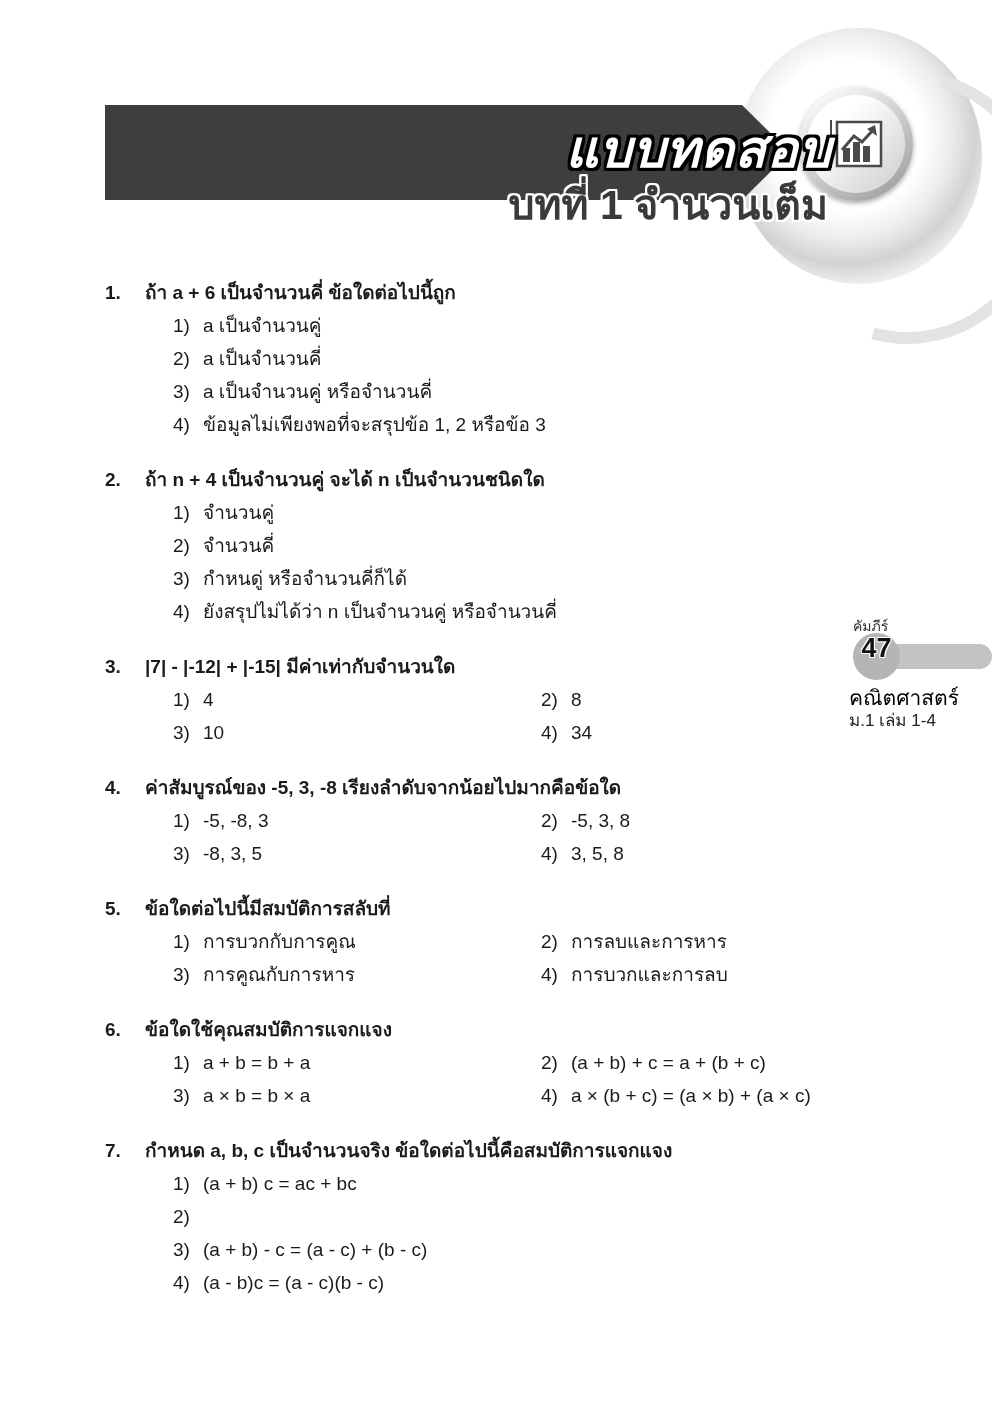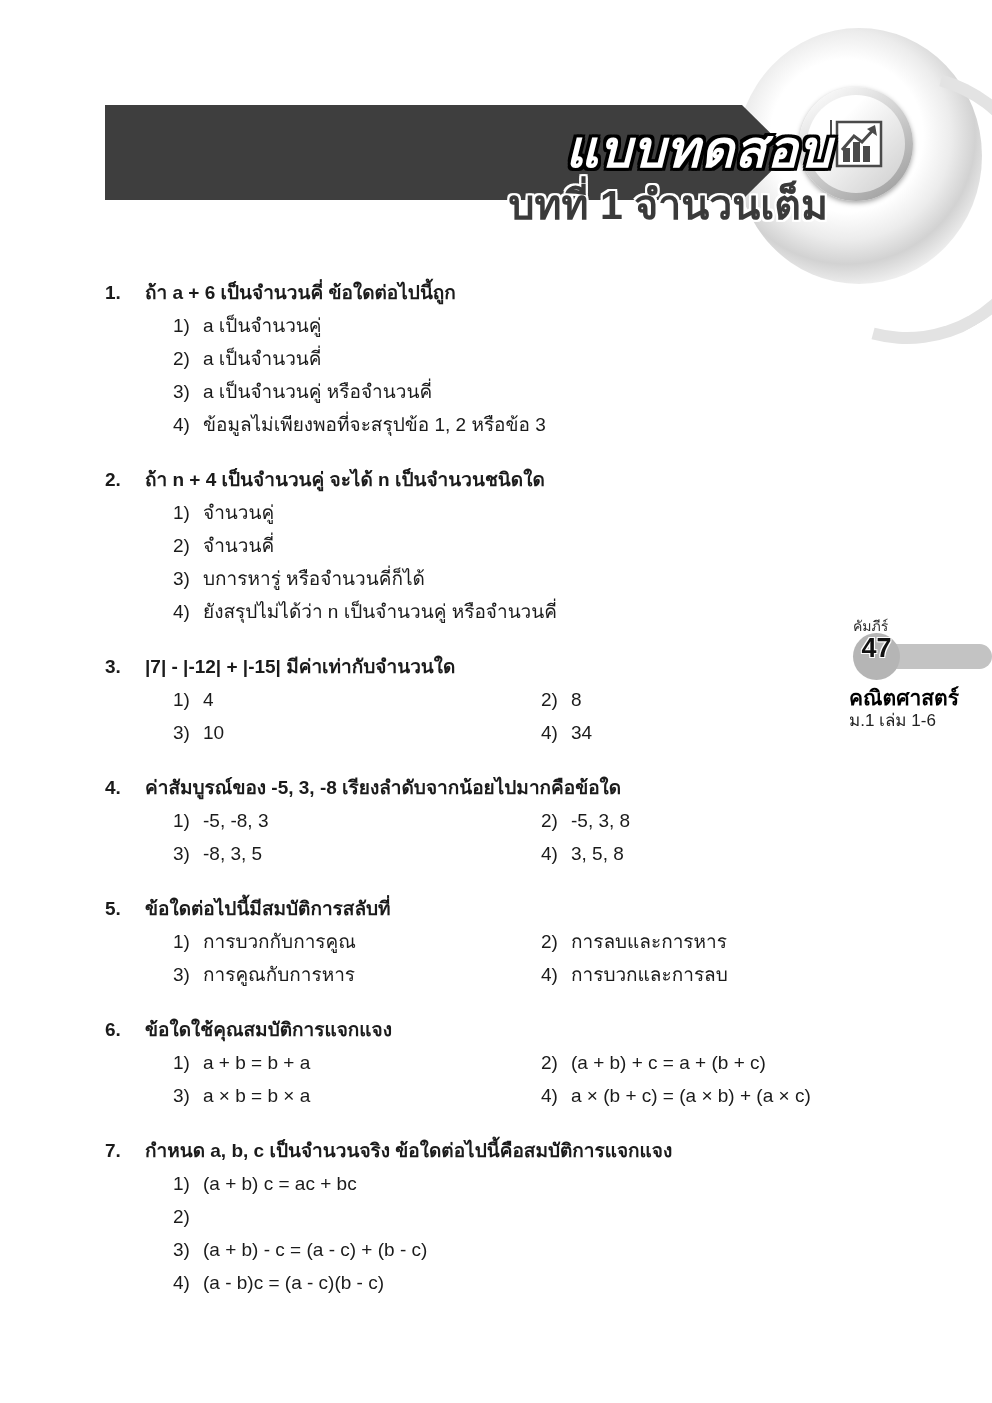--- a/index.html
+++ b/index.html
@@ -68,21 +68,21 @@
   }
   .badge-circle{
     position:absolute;left:-14px;top:-11px;width:47px;height:47px;
     border-radius:50%;background:#b5b5b5;
     display:flex;justify-content:center;
   }
   .badge-circle span{
     font-size:27px;font-weight:bold;color:#111;
     text-shadow:-1px -1px 0 #fff,1px -1px 0 #fff,-1px 1px 0 #fff,1px 1px 0 #fff;
   }
-  .badge-series{margin-top:16px;padding-left:4px;font-size:21px;font-weight:bold;color:#000;line-height:26px;}
+  .badge-series{margin-top:16px;padding-left:4px;font-size:21px;font-weight:normal;color:#000;line-height:26px;}
   .badge-sub{padding-left:4px;font-size:17px;color:#222;line-height:20px;}
   
   .questions{position:absolute;left:105px;top:276px;width:730px;}
   .question{margin-bottom:22px;}
   .q-head{display:flex;font-weight:bold;font-size:19px;line-height:33px;}
   .q-num{width:40px;flex-shrink:0;}
   .q-text{flex:1;}
   .q-opts{padding-left:68px;}
   .q-opts.two-col{display:grid;grid-template-columns:368px 1fr;}
   .opt{display:flex;font-size:19px;line-height:33px;}
@@ -113,21 +113,21 @@
   </div>
 
   <div class="side-badge">
     <div class="badge-label">คัมภีร์</div>
     <div class="badge-bar">
       <div class="badge-circle">
         <span>47</span>
       </div>
     </div>
     <div class="badge-series">คณิตศาสตร์</div>
-    <div class="badge-sub">ม.1 เล่ม 1-6</div>
+    <div class="badge-sub">ม.1 เล่ม 1-4</div>
   </div>
 
   <main class="questions" id="questions">
       <div class="question">
         <div class="q-head">
           <span class="q-num">1.</span>
           <span class="q-text">ถ้า a + 6 เป็นจำนวนคี่ ข้อใดต่อไปนี้ถูก</span>
         </div>
         <div class="q-opts">
           <div class="opt">
@@ -157,21 +157,21 @@
           <div class="opt">
             <span class="opt-label">1)</span>
             <span class="opt-text">จำนวนคู่</span>
           </div>
           <div class="opt">
             <span class="opt-label">2)</span>
             <span class="opt-text">จำนวนคี่</span>
           </div>
           <div class="opt">
             <span class="opt-label">3)</span>
-            <span class="opt-text">บการหารู่ หรือจำนวนคี่ก็ได้</span>
+            <span class="opt-text">กำหนดู่ หรือจำนวนคี่ก็ได้</span>
           </div>
           <div class="opt">
             <span class="opt-label">4)</span>
             <span class="opt-text">ยังสรุปไม่ได้ว่า n เป็นจำนวนคู่ หรือจำนวนคี่</span>
           </div>
         </div>
       </div>
       <div class="question">
         <div class="q-head">
           <span class="q-num">3.</span>

